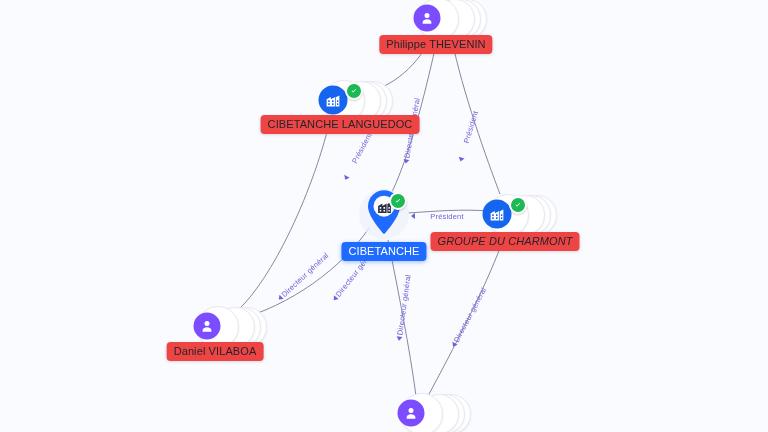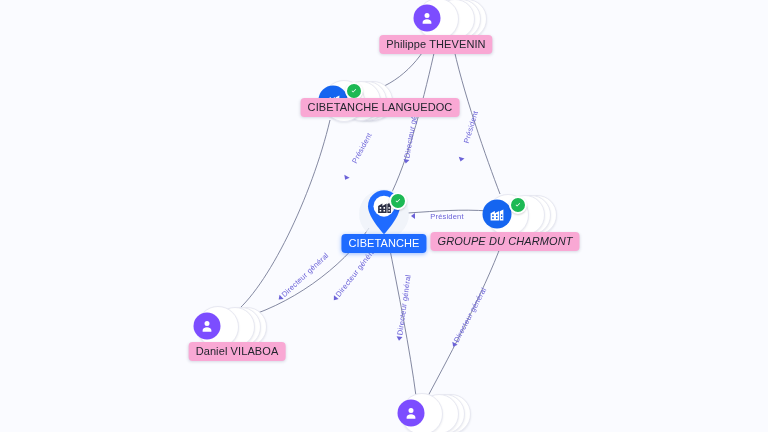--- a/index.html
+++ b/index.html
@@ -63,25 +63,25 @@
     position:absolute;left:50%;top:17px;transform:translate(-50%,-50%);
     width:18px;height:18px;display:flex;align-items:center;justify-content:center;
   }
   .pin-icon svg{width:17px;height:17px;fill:#2b2f44;}
 
   
   .label{
     position:absolute;transform:translate(-50%,0);
     white-space:nowrap;font-size:11px;line-height:15px;
     padding:2px 7px;border-radius:4px;
-    background:#f9a8d4;color:#22252e;
+    background:#ef4444;color:#22252e;
     box-shadow:0 1px 3px rgba(40,45,90,.16);
     letter-spacing:.1px;
   }
-  .label.selected{background:#1f6bff;color:#ffffff;box-shadow:0 1px 4px rgba(31,107,255,.45);font-weight:400;}
+  .label.selected{background:#1f6bff;color:#ffffff;box-shadow:0 1px 4px rgba(31,107,255,.45);font-weight:400;margin-top:8px;}
 
   
   .elabel{
     position:absolute;transform-origin:50% 50%;
     font-size:7.5px;line-height:9px;color:#6b62d8;
     white-space:nowrap;letter-spacing:.2px;
   }
 </style>
 </head>
 <body>
@@ -220,18 +220,18 @@
       <div style="position: absolute; left: 305px; top: 275px; width: 0px; height: 0px; transform: translate(-50%, -50%) rotate(-43deg) translate(-34px, 0px); border-top: 3px solid transparent; border-bottom: 3px solid transparent; border-right: 4px solid rgb(107, 98, 216);"></div>
       <div class="elabel" style="left: 356px; top: 272px; transform: translate(-50%, -50%) rotate(-52deg);">Directeur général</div>
       <div style="position: absolute; left: 356px; top: 272px; width: 0px; height: 0px; transform: translate(-50%, -50%) rotate(-52deg) translate(-34px, 0px); border-top: 3px solid transparent; border-bottom: 3px solid transparent; border-right: 4px solid rgb(107, 98, 216);"></div>
       <div class="elabel" style="left: 404px; top: 305px; transform: translate(-50%, -50%) rotate(-82deg);">Directeur général</div>
       <div style="position: absolute; left: 404px; top: 305px; width: 0px; height: 0px; transform: translate(-50%, -50%) rotate(-82deg) translate(-34px, 0px); border-top: 3px solid transparent; border-bottom: 3px solid transparent; border-right: 4px solid rgb(107, 98, 216);"></div>
       <div class="elabel" style="left: 470px; top: 315px; transform: translate(-50%, -50%) rotate(-62deg);">Directeur général</div>
       <div style="position: absolute; left: 470px; top: 315px; width: 0px; height: 0px; transform: translate(-50%, -50%) rotate(-62deg) translate(-34px, 0px); border-top: 3px solid transparent; border-bottom: 3px solid transparent; border-right: 4px solid rgb(107, 98, 216);"></div>
     </div>
   <div id="labels-layer">
       <div class="label selected" style="left: 384px; top: 234px;">CIBETANCHE</div>
-      <div class="label" style="left: 340px; top: 98px; margin-left: 40px;">CIBETANCHE LANGUEDOC</div>
+      <div class="label" style="left: 340px; top: 115px;">CIBETANCHE LANGUEDOC</div>
       <div class="label" style="left: 505px; top: 232px; font-style: italic;">GROUPE DU CHARMONT</div>
       <div class="label" style="left: 436px; top: 35px;">Philippe THEVENIN</div>
-      <div class="label" style="left: 215px; top: 342px; margin-left: 22px;">Daniel VILABOA</div>
+      <div class="label" style="left: 215px; top: 342px;">Daniel VILABOA</div>
     </div>
 </div>
 
 </body></html>

